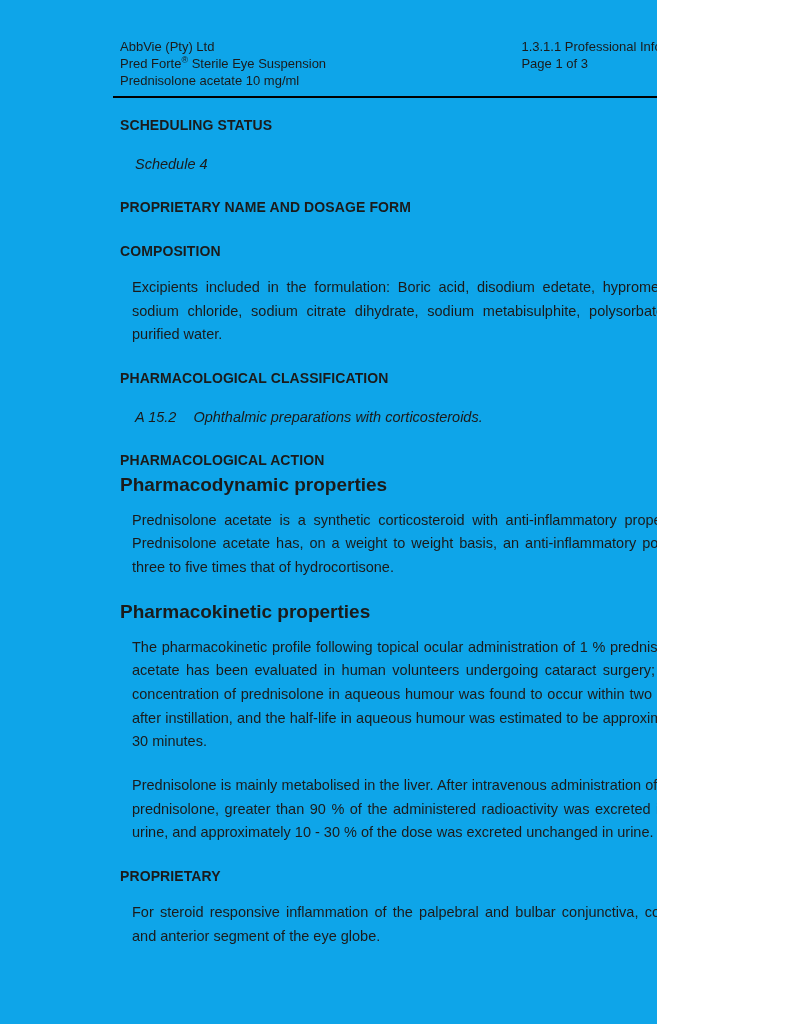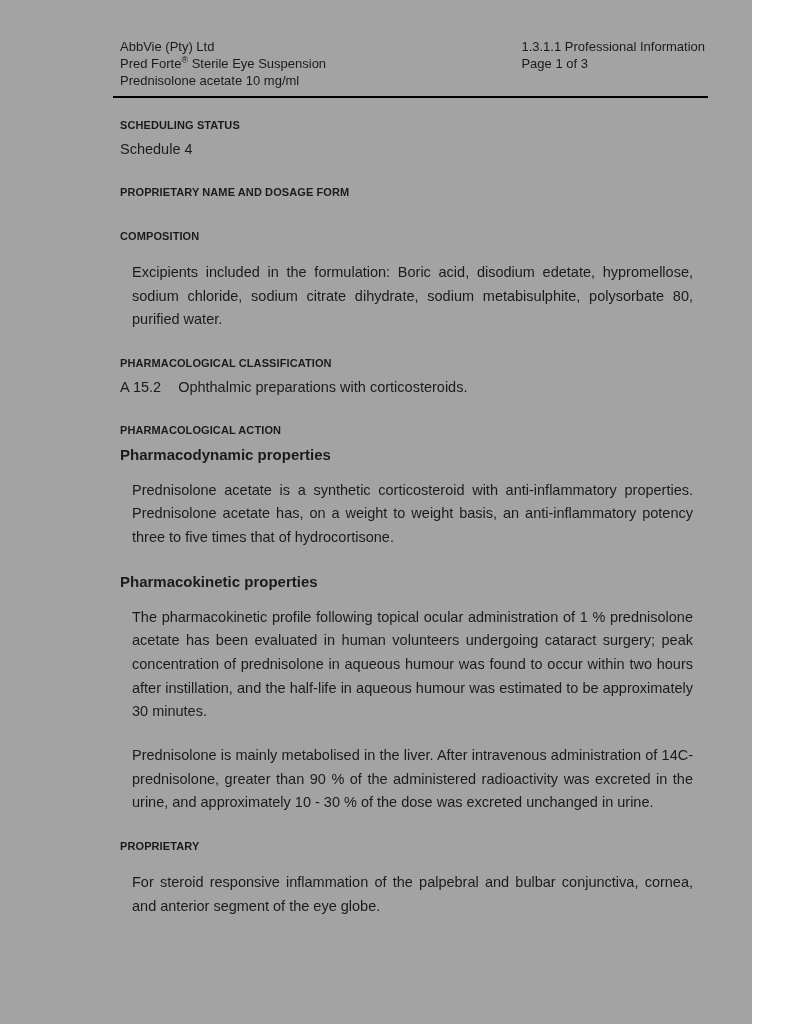--- a/index.html
+++ b/index.html
@@ -1,20 +1,20 @@
 <!DOCTYPE html>
 <html><head>
 <meta charset="utf-8">
 <style>
   html, body { margin: 0; padding: 0; background: #ffffff; }
   .page {
     position: relative;
-    width: 752px;
+    width: 657px;
     height: 1024px;
-    background: #a3a3a3;
+    background: #0ea5e9;
     font-family: "Liberation Sans", sans-serif;
     color: #1b1b1b;
     overflow: hidden;
   }
   .content {
     position: absolute;
     left: 120px;
     top: 38px;
     width: 585px;
   }
@@ -41,35 +41,36 @@
   .doc-body {
     margin-top: 16px;
     font-size: 14.5px;
     line-height: 23.7px;
   }
   .block { margin-bottom: 20px; }
   .block:last-child { margin-bottom: 0; }
   .heading {
     font-weight: bold;
     margin: 0;
-    font-size: 11px;
+    font-size: 14px;
     letter-spacing: 0.1px;
   }
   .subheading {
     font-weight: bold;
     margin: 0;
-    font-size: 15px;
+    font-size: 19px;
   }
   .para {
     margin: 12px;
     text-align: justify;
   }
   .line {
-    margin: 0;
+    margin: 15px;
     text-align: left;
+    font-style: italic;
   }
   .class-text { margin-left: 17px; }
 </style>
 </head>
 <body>
 
 <div class="page">
   <div class="content">
 
     <div class="doc-header">

